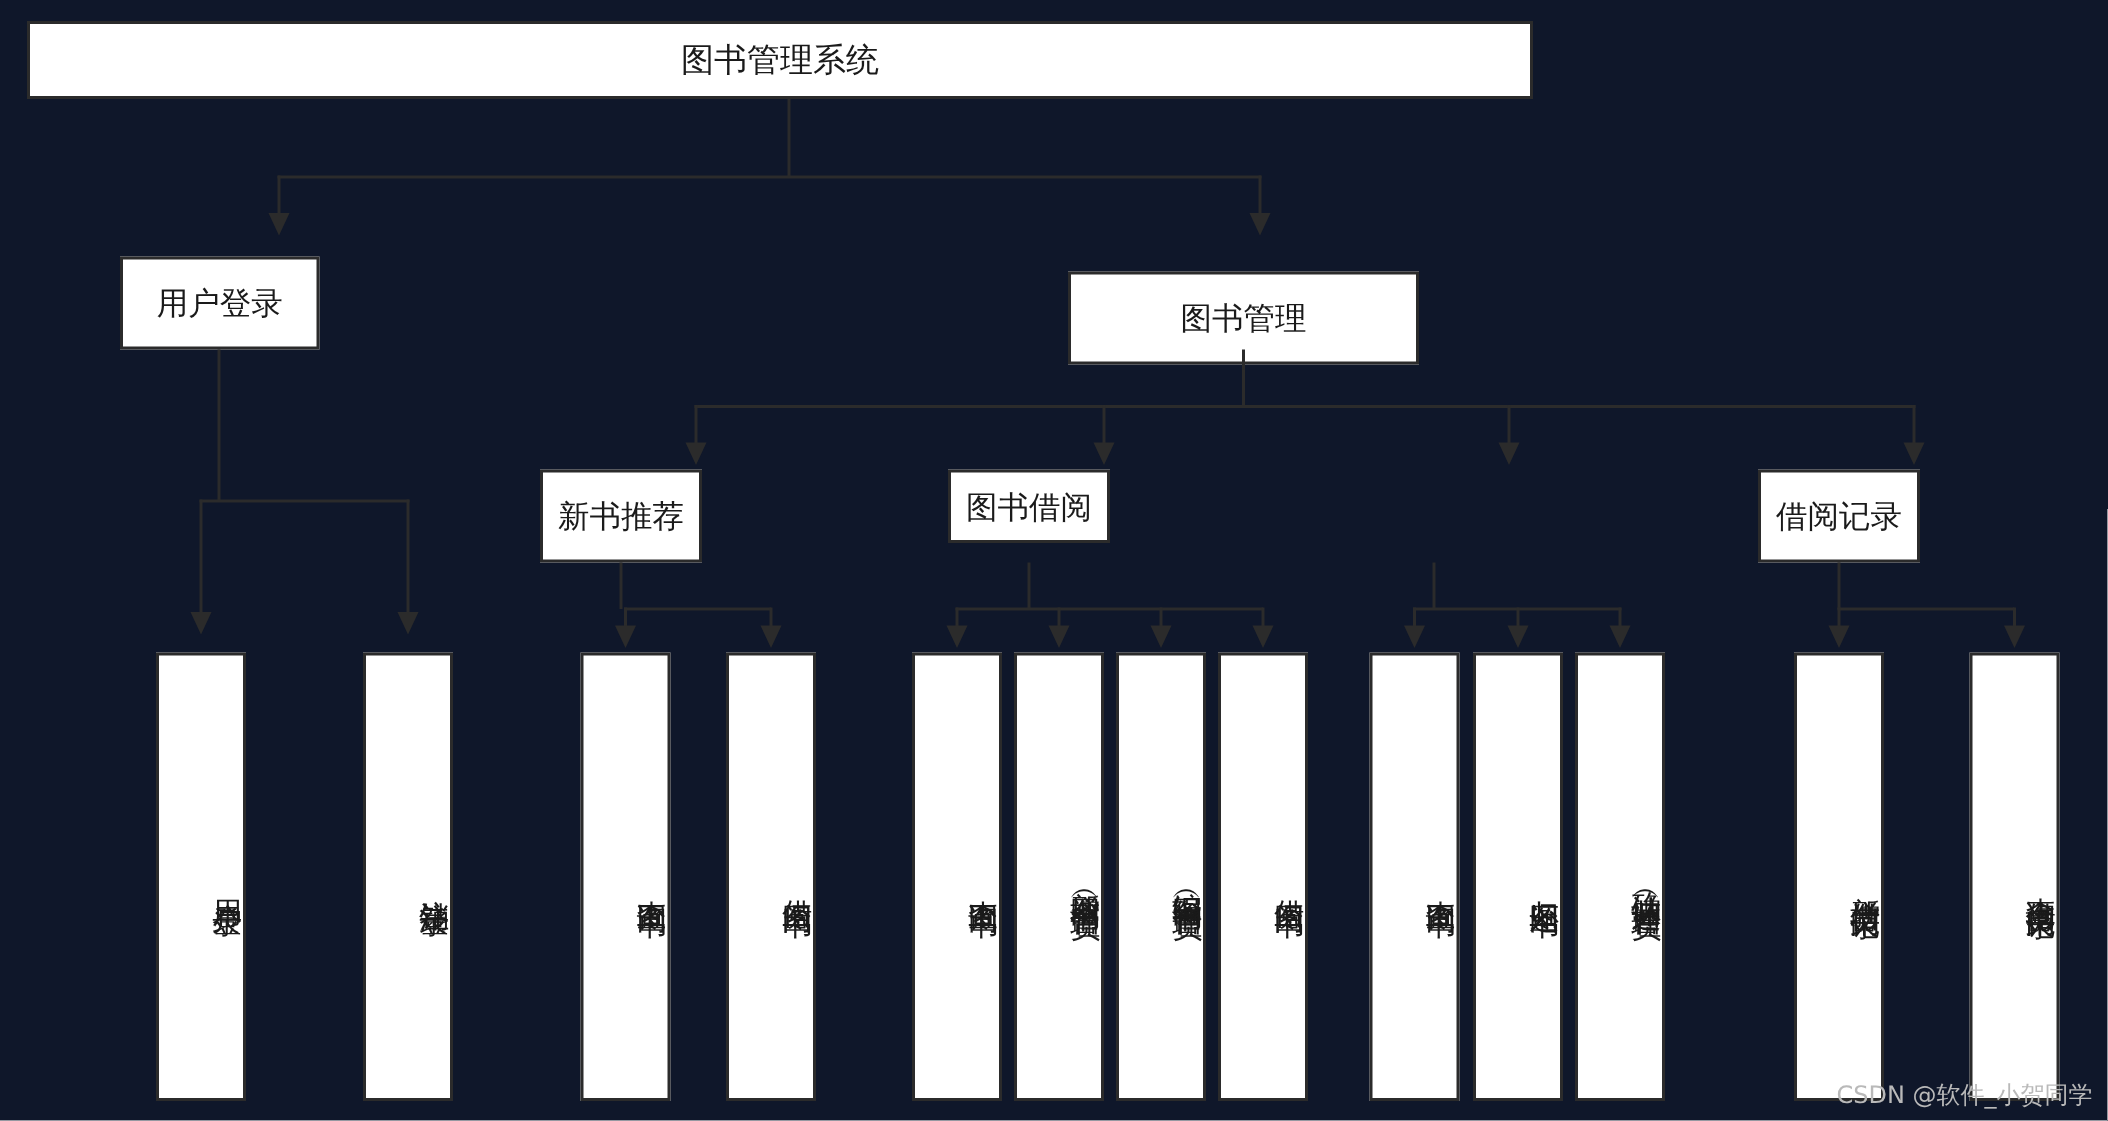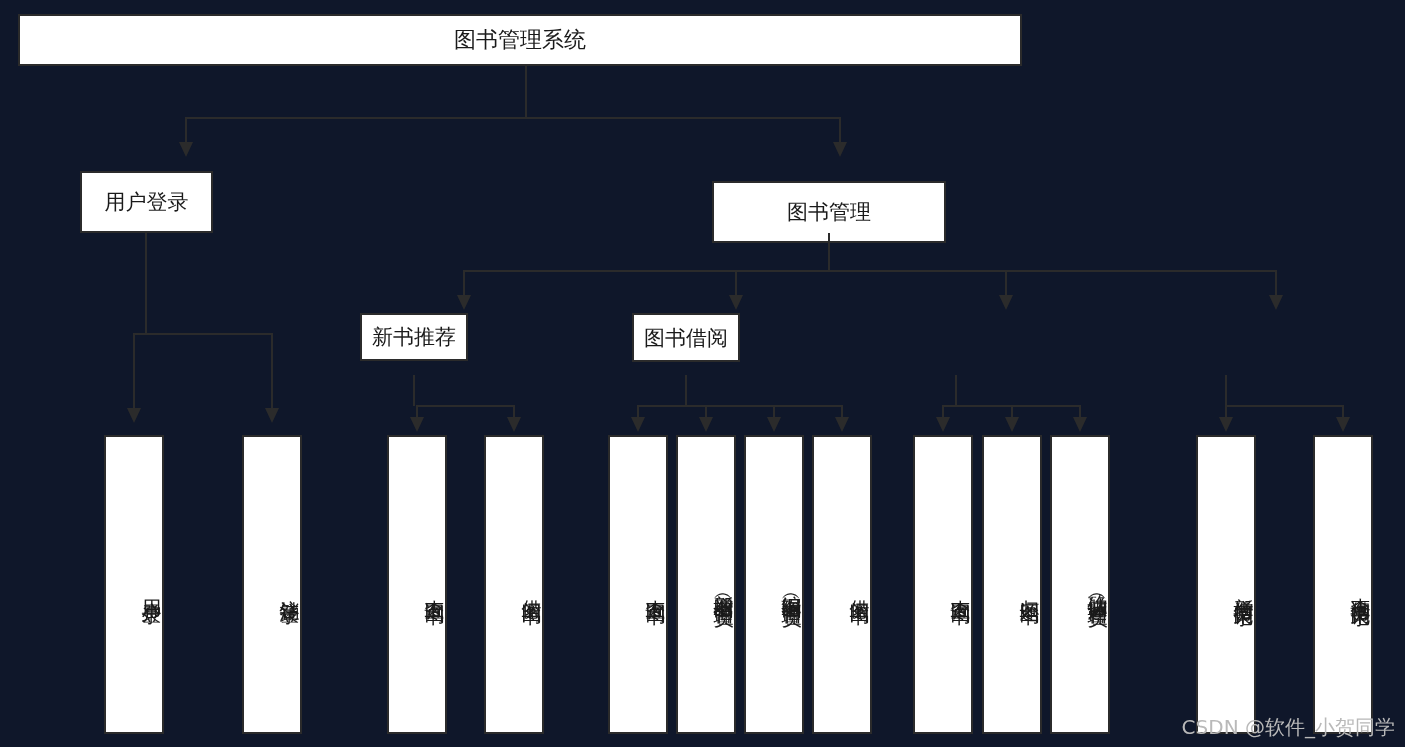--- a/index.html
+++ b/index.html
@@ -55,21 +55,21 @@
     width: 0;
     height: 0;
     border-left: 7px solid transparent;
     border-right: 7px solid transparent;
     border-top: 15px solid #2b2b2b;
   }
   #watermark {
     position: absolute;
     right: 10px;
     bottom: 6px;
-    font-size: 20px;
+    font-size: 16px;
     color: #b9b9b9;
     white-space: nowrap;
     font-family: "DejaVu Sans", "Liberation Sans", sans-serif;
   }
 </style>
 </head>
 <body>
 
 <div id="canvas">
 
@@ -97,22 +97,23 @@
   <div class="hline" style="left:463px;top:270px;width:814px;"></div>
   <div class="vline" style="left:463px;top:270px;height:27px;"></div>
   <div class="arrow" style="left:457px;top:295px;"></div>
   <div class="vline" style="left:735px;top:270px;height:27px;"></div>
   <div class="arrow" style="left:729px;top:295px;"></div>
   <div class="vline" style="left:1005px;top:270px;height:27px;"></div>
   <div class="arrow" style="left:999px;top:295px;"></div>
   <div class="vline" style="left:1275px;top:270px;height:27px;"></div>
   <div class="arrow" style="left:1269px;top:295px;"></div>
 
-  <div class="node level2" style="left:360px;top:313px;width:108px;height:48px;">新书推荐</div>
+  <div class="node level2" style="left:360px;top:313px;width:108px;height:62px;">新书推荐</div>
   <div class="node level2" style="left:632px;top:313px;width:108px;height:49px;">图书借阅</div>
+  <div class="node level2" style="left:1172px;top:313px;width:108px;height:62px;">借阅记录</div>
 
   <div class="vline" style="left:413px;top:375px;height:31px;"></div>
   <div class="hline" style="left:416px;top:405px;width:98px;"></div>
   <div class="vline" style="left:416px;top:405px;height:14px;"></div>
   <div class="arrow" style="left:410px;top:417px;"></div>
   <div class="vline" style="left:513px;top:405px;height:14px;"></div>
   <div class="arrow" style="left:507px;top:417px;"></div>
 
   <div class="vline" style="left:685px;top:375px;height:31px;"></div>
   <div class="hline" style="left:637px;top:405px;width:205px;"></div>

